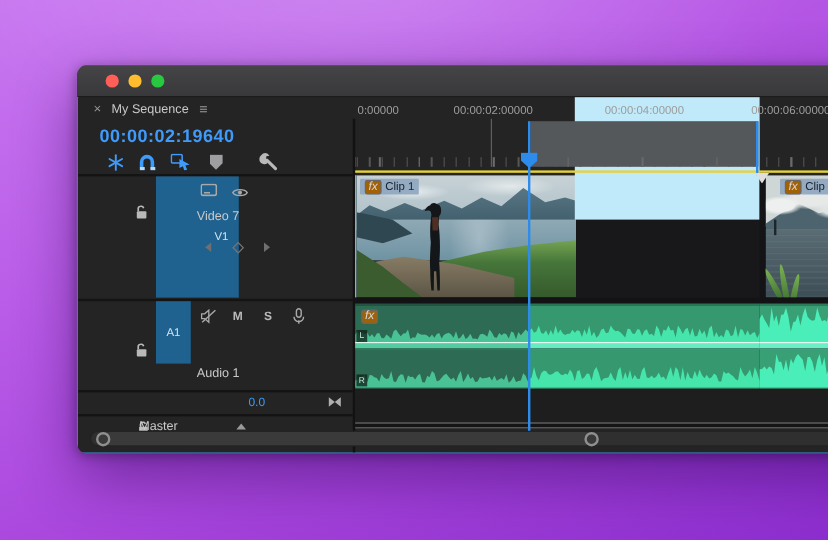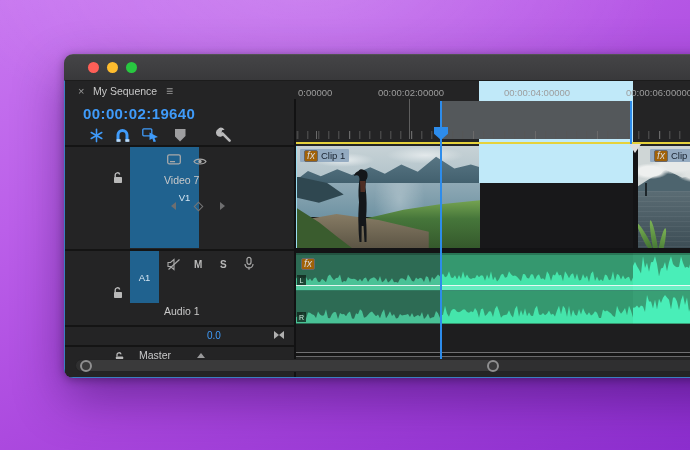--- a/index.html
+++ b/index.html
@@ -233,21 +233,21 @@
       <span class="bt-r"></span>
     </span>
     <div class="abs hdr-sep" style="top:264px;height:1.5px;"></div>
 
     <span class="abs" style="left:50px;top:268px;">
       <svg width="10" height="11" viewBox="0 0 11 12">
           <path d="M2.2,5 L2.2,3.4 A2.3,2.3 0 0 1 6.7,2.5" fill="none" stroke="#b9b9b9" stroke-width="1.4"></path>
         <rect x="1" y="5" width="8" height="6" rx="0.8" fill="#b9b9b9"></rect>
         </svg>
     </span>
-    <span class="abs" style="left:74px;top:268px;font-size:10.5px;color:#c9c9c9;text-align:right;">Master</span>
+    <span class="abs" style="left:51px;top:268px;font-size:10.5px;color:#c9c9c9;text-align:right;">Master</span>
     <span class="abs tri-up" style="left:132px;top:272px;"></span>
 
     <div class="abs ruler"></div>
     <div class="abs sel-region"></div>
     <div class="abs faintline"></div>
     <span class="abs rlabel" style="left:233px;">0:00000</span>
     <span class="abs rlabel" style="left:346px;transform:translateX(-50%);">00:00:02:00000</span>
     <span class="abs rlabel" style="left:472px;transform:translateX(-50%);">00:00:04:00000</span>
     <span class="abs rlabel" style="left:594px;transform:translateX(-50%);">00:00:06:00000</span>
     <div class="abs ticks"></div>

